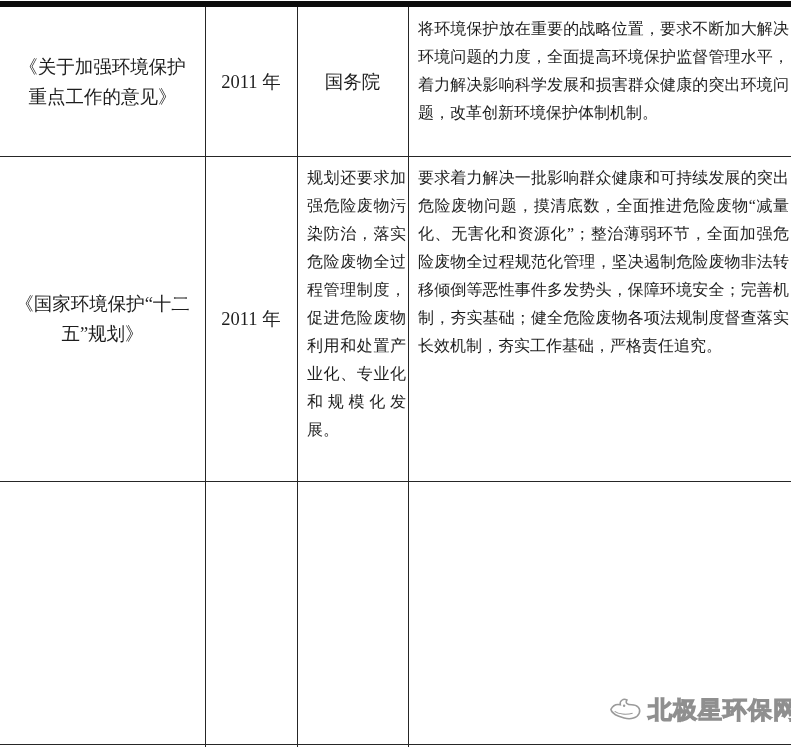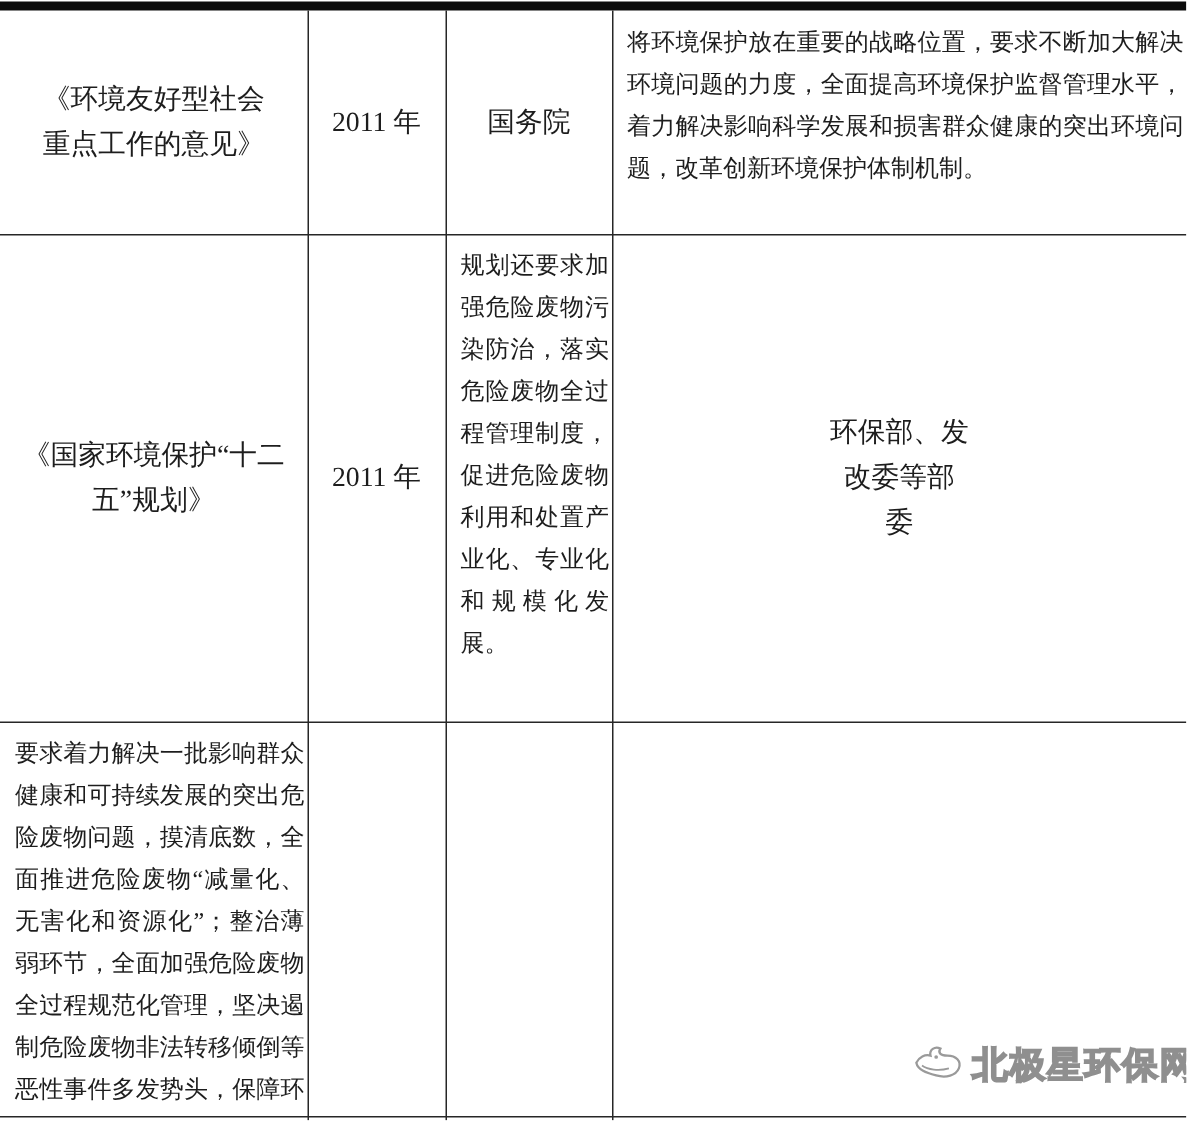--- a/index.html
+++ b/index.html
@@ -110,38 +110,35 @@
   <div class="top-bar"></div>
   <div class="vline v1"></div>
   <div class="vline v2"></div>
   <div class="vline v3"></div>
   <div class="hline h1"></div>
   <div class="hline h2"></div>
   <div class="hline h3"></div>
 
   <div class="grid">
 
-    <div class="cell center">《环境友好型社会
+    <div class="cell center">《关于加强环境保护
 重点工作的意见》</div>
     <div class="cell center">2011 年</div>
     <div class="cell center">国务院</div>
     <div class="cell desc">
       <p>将环境保护放在重要的战略位置，要求不断加大解决环境问题的力度，全面提高环境保护监督管理水平，着力解决影响科学发展和损害群众健康的突出环境问题，改革创新环境保护体制机制。</p>
     </div>
 
     <div class="cell center">《国家环境保护“十二
 五”规划》</div>
     <div class="cell center">2011 年</div>
     <div class="cell desc">
       <p>规划还要求加强危险废物污染防治，落实危险废物全过程管理制度，促进危险废物利用和处置产业化、专业化和规模化发展。</p>
     </div>
 
-    <div class="cell center">环保部、发
-改委等部
-委</div>
     <div class="cell desc">
       <p>要求着力解决一批影响群众健康和可持续发展的突出危险废物问题，摸清底数，全面推进危险废物“减量化、无害化和资源化”；整治薄弱环节，全面加强危险废物全过程规范化管理，坚决遏制危险废物非法转移倾倒等恶性事件多发势头，保障环境安全；完善机制，夯实基础；健全危险废物各项法规制度督查落实长效机制，夯实工作基础，严格责任追究。</p>
     </div>
 
   </div>
 
   <div class="watermark">
     <span class="wm-logo">
       <svg width="34" height="27" viewBox="0 0 36 28" fill="none">
         <path d="M2 15 C4 11, 8 9, 12 10 C11 6, 15 3, 19 5 C17 8, 19 10, 24 10 C30 10, 34 14, 32 19 C30 24, 23 26, 16 24 C9 22, 3 20, 2 15 Z" stroke="#9a9a9a" stroke-width="1.6"></path>

